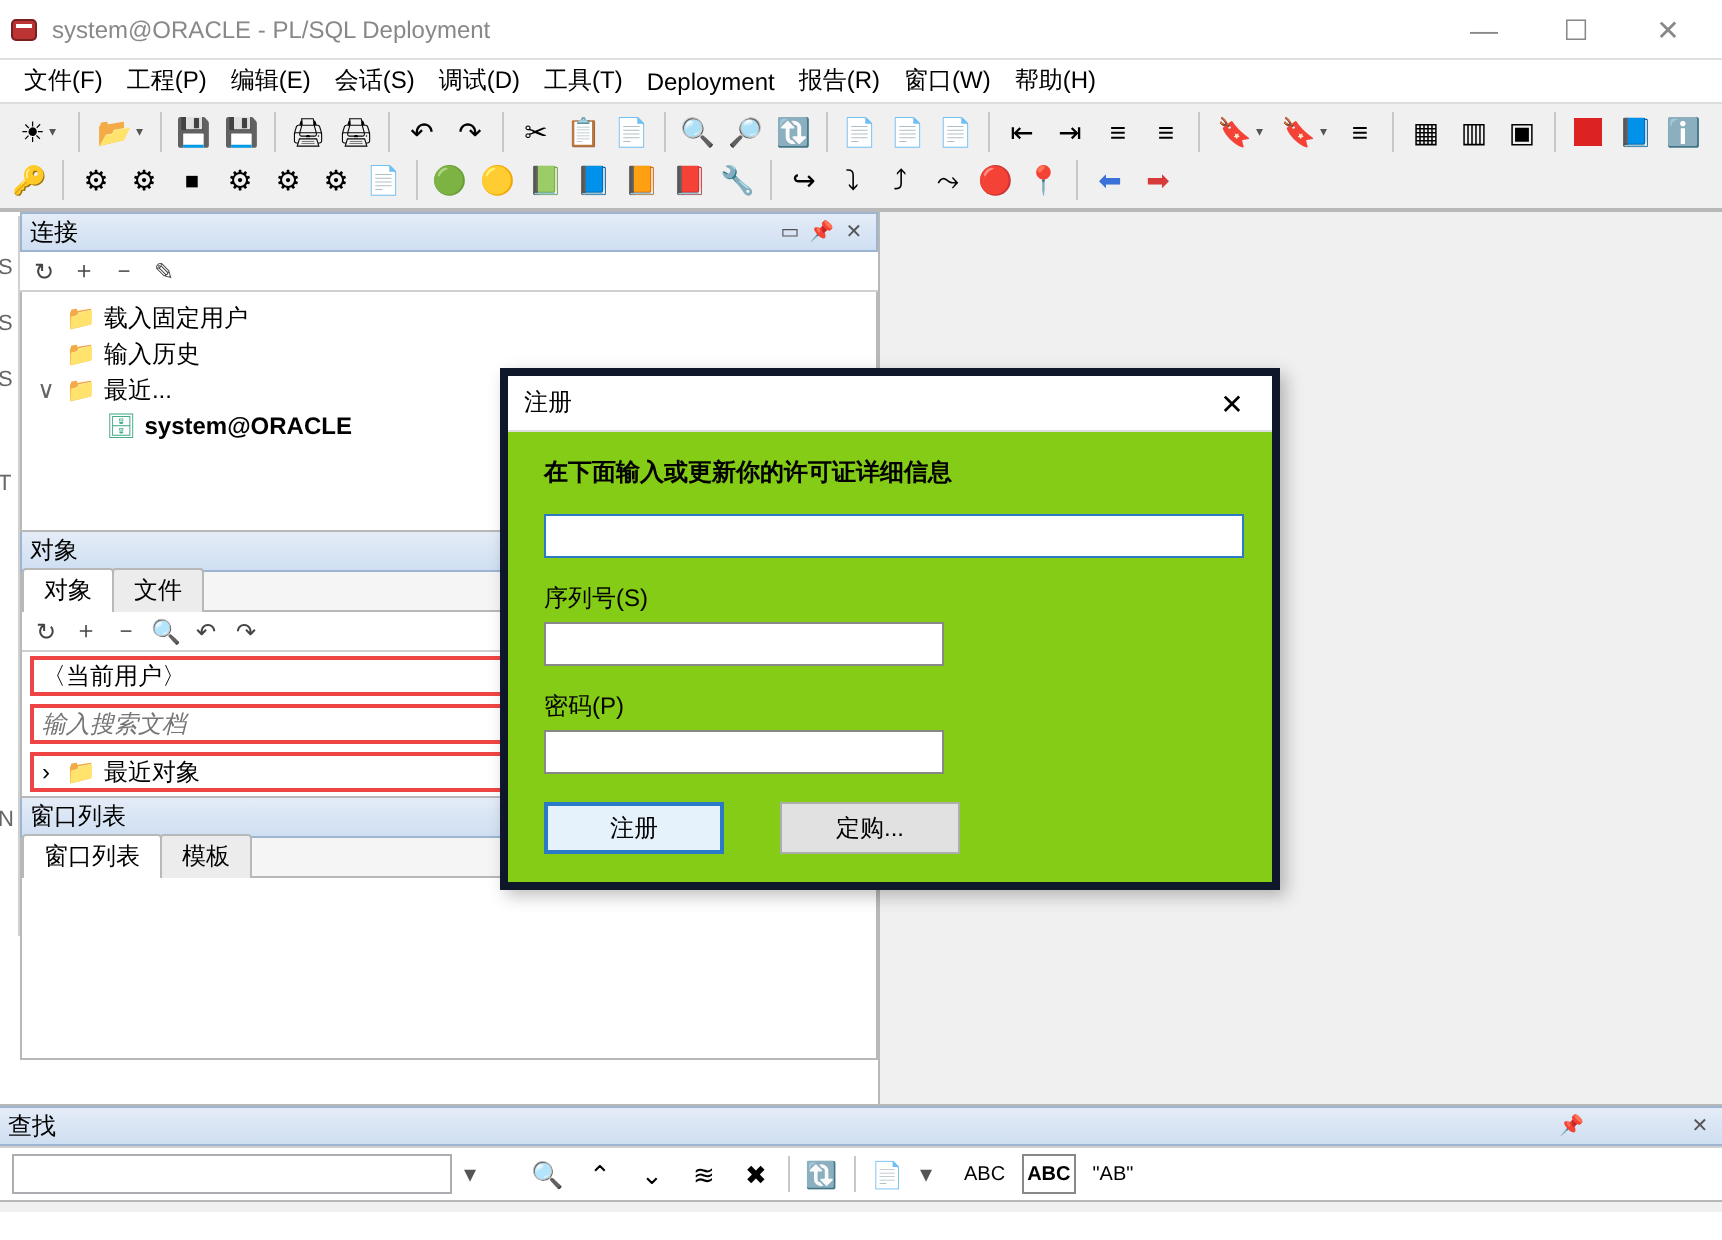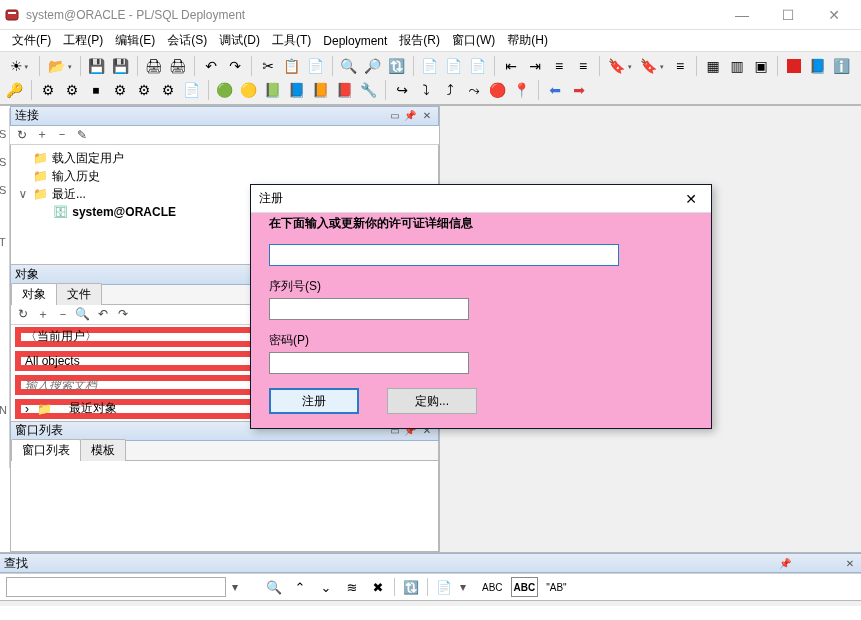--- a/index.html
+++ b/index.html
@@ -43,40 +43,40 @@
 .tree-row .db-icon { color:#4a8; }
 .tree-row.depth2 { padding-left: 36px; }
 .tree-row .bold { font-weight: bold; }
 
 .obj-panel { border:1px solid #b8b8b8; border-top:none;}
 .tabs { display:flex; background:#f5f5f5; border-bottom:1px solid #b8b8b8; height:20px; align-items:flex-end;}
 .tab { padding:2px 10px; border:1px solid #b8b8b8; border-bottom:none; background:#fff; margin-right:-1px; cursor:default; border-radius:2px 2px 0 0; position:relative; top:1px;}
 .tab.inactive { background:#ececec; }
 
 .combo-row { padding:2px 4px; display:flex; }
-.combo { flex:1; height:20px; border:6px solid #ef4444; background:#fff; display:flex; align-items:center; padding:0 4px; }
+.combo { flex:1; height:20px; border:2px solid #ef4444; background:#fff; display:flex; align-items:center; padding:0 4px; }
 .combo .dd-btn { width:16px; text-align:center; color:#555; cursor:default;}
 .combo.search input { border:none; outline:none; flex:1; font-style:italic; color:#999; background:transparent;}
 
 .winlist { border:1px solid #b8b8b8; border-top:none;}
 .winlist-body { height: 90px; background:#fff; }
 
 
 .search-panel { border-top:1px solid #b8b8b8; }
 .search-row { display:flex; align-items:center; padding:3px 6px; gap:6px; border-top:1px solid #d0d0d0;}
 .search-row input { flex: 0 0 220px; height:20px; border:1px solid #abadb3; padding:0 3px;}
 .search-row .dd-caret{width:14px; color:#555;}
 .search-row .s-btn { width:20px; height:20px; display:inline-flex; align-items:center; justify-content:center; font-size:13px; cursor:default;}
 
 
-.modal { position:absolute; left:250px; top:184px; width:462px; background:#f9a8d4; border:1px solid #0f172a; box-shadow: 3px 3px 8px rgba(0,0,0,.25); z-index:50;}
+.modal { position:absolute; left:250px; top:184px; width:390px; background:#84cc16; border:4px solid #0f172a; box-shadow: 3px 3px 8px rgba(0,0,0,.25); z-index:50;}
 .modal .dlg-title { height:28px; background:#fff; display:flex; align-items:center; padding:0 8px; border-bottom:1px solid #ddd;}
 .modal .dlg-title .t { flex:1; }
 .modal .dlg-title .close { width:24px; text-align:center; font-size:14px; cursor:default;}
-.modal .dlg-body { padding: 2px 18px 14px; }
+.modal .dlg-body { padding: 12px 18px 14px; }
 .modal .instr { font-weight:bold; margin-bottom:12px; }
 .modal .field { margin-bottom:12px; }
 .modal .field label { display:block; margin-bottom:3px; }
 .modal .field input { width:200px; height:22px; border:1px solid #888; padding:0 3px; outline:none;}
 .modal .field.first input { width:350px; border:1px solid #2a7ac8; background:#fff;}
 .modal .btn-row { display:flex; gap:28px; margin-top:14px; justify-content:flex-start;}
 .modal .btn { width:90px; height:26px; border:1px solid #adadad; background:#e1e1e1; display:inline-flex; align-items:center; justify-content:center; cursor:default;}
 .modal .btn.primary { border:2px solid #2a7ac8; background:#e5f1fb;}
 
 
@@ -266,35 +266,29 @@
         <span class="m-btn">↶</span>
         <span class="m-btn">↷</span>
       </div>
       <div class="combo-row">
         <div class="combo">
           <span style="flex:1;">〈当前用户〉</span>
           <span class="dd-btn">▾</span>
         </div>
       </div>
       <div class="combo-row">
-        <div class="combo" style="font-family:Consolas,monospace;">
-          <span style="flex:1;">All objects</span>
-          <span class="dd-btn">▾</span>
-        </div>
-      </div>
-      <div class="combo-row">
         <div class="combo search">
           <input placeholder="输入搜索文档" style="">
         </div>
       </div>
       <div class="combo-row">
         <div class="combo">
           <span class="exp" style="width:12px;">›</span>
           <span class="folder">📁</span>
-          <span style="flex:1; margin-left:17px;font-family:Liberation Mono, monospace;">最近对象</span>
+          <span style="flex:1; margin-left:4px;font-family:Liberation Mono, monospace;">最近对象</span>
         </div>
       </div>
     </div>
 
     <div class="panel-header" style="border-top:none;">
       <span>窗口列表</span>
       <span class="spacer"></span>
       <span class="ph-btn">▭</span>
       <span class="ph-btn">📌</span>
       <span class="ph-btn">✕</span>

